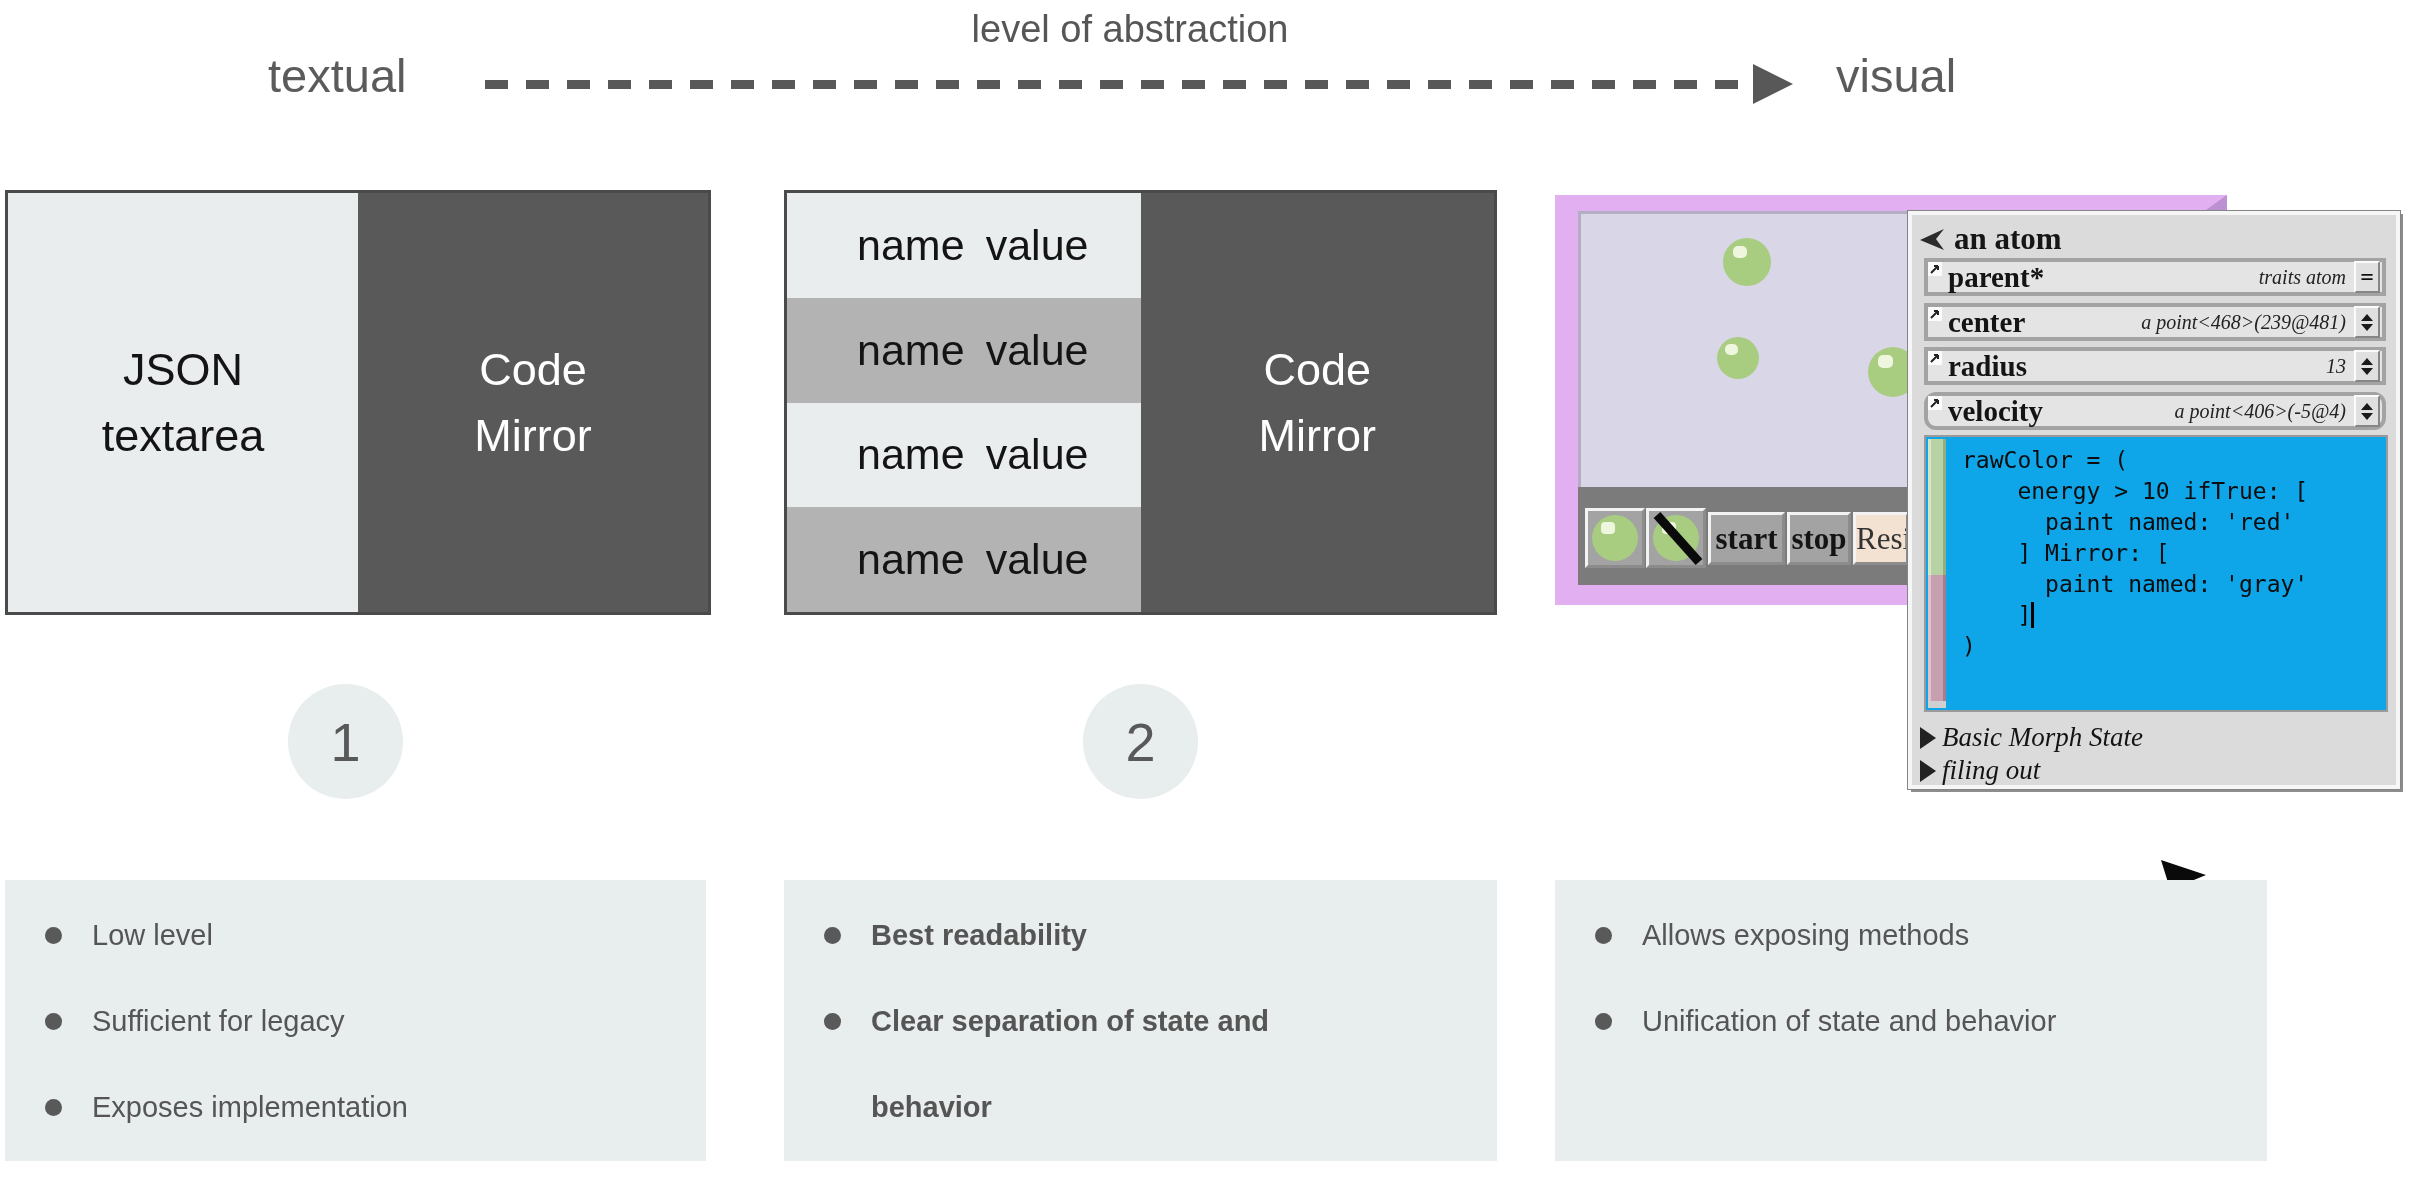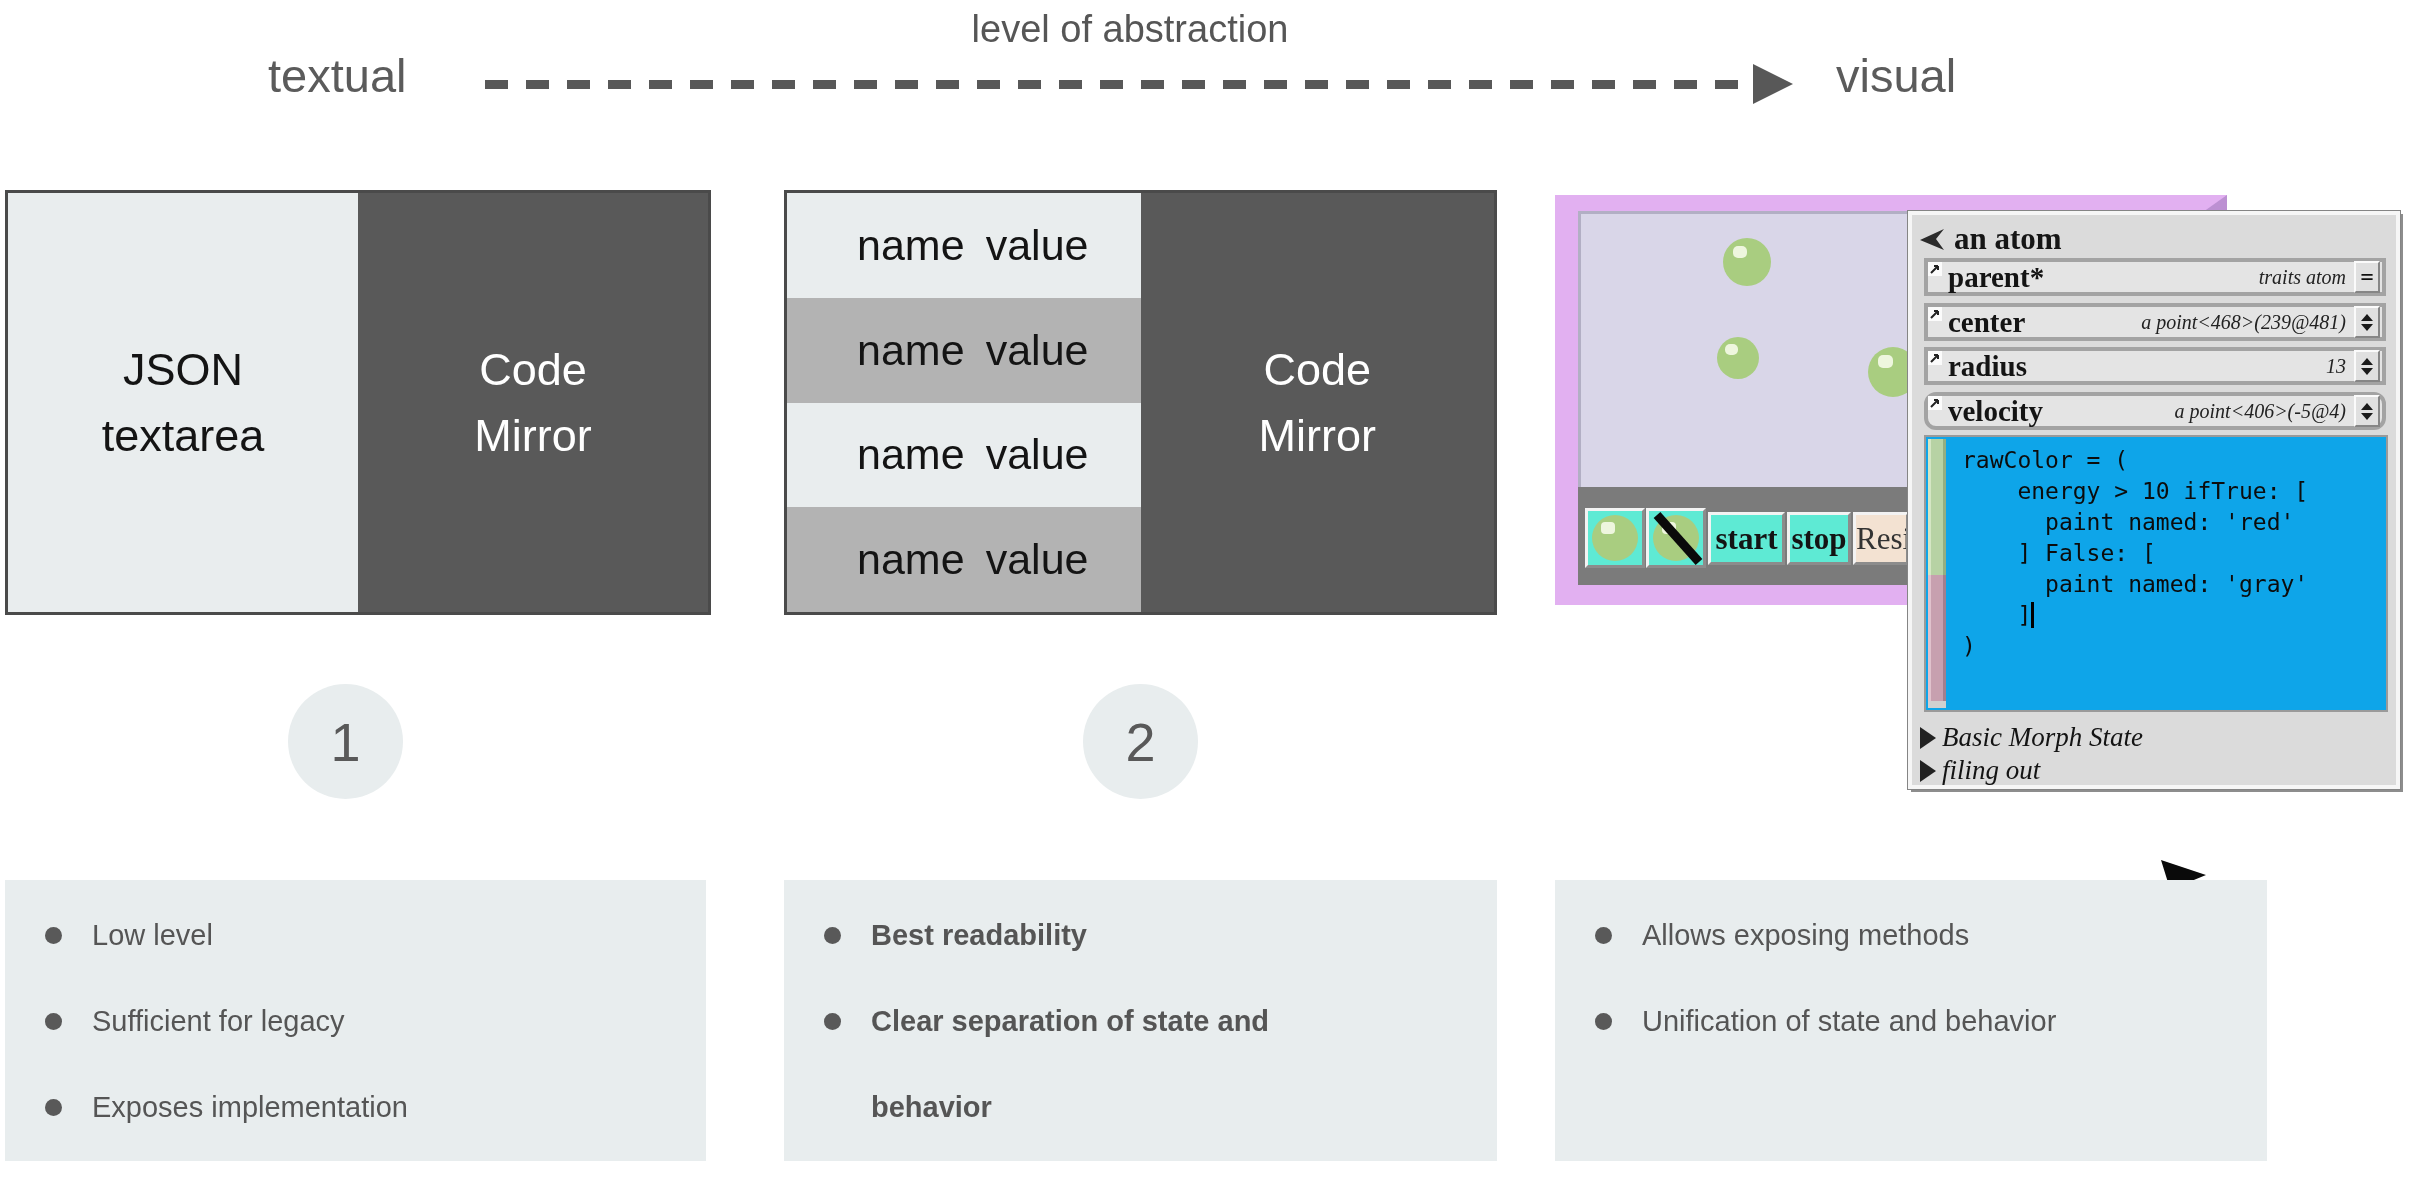--- a/index.html
+++ b/index.html
@@ -41,21 +41,21 @@
         border-bottom:17px solid #bc90d2;border-left:24px solid transparent;}
   .canvas{position:absolute;left:23px;top:16px;width:626px;height:276px;background:#d9d6e8;
           border-top:3px solid #b2afc4;border-left:3px solid #b2afc4;box-sizing:border-box;}
   .ball{position:absolute;border-radius:50%;background:#a9cd80;}
   .ball::after{content:"";position:absolute;left:20%;top:16%;width:30%;height:26%;
                background:#eef6de;border-radius:5px;}
   .ball-a{left:168px;top:43px;width:48px;height:48px;}
   .ball-b{left:162px;top:142px;width:42px;height:42px;}
   .ball-c{left:313px;top:152px;width:50px;height:50px;}
   .toolbar{position:absolute;left:23px;top:292px;width:626px;height:98px;background:#7b7b7b;}
-  .tbtn{position:absolute;box-sizing:border-box;background:#5eead4;
+  .tbtn{position:absolute;box-sizing:border-box;background:#a3a3a3;
         border-top:3px solid #f3f3f3;border-left:3px solid #f3f3f3;
         border-bottom:3px solid #8c8c8c;border-right:3px solid #8c8c8c;
         display:flex;align-items:center;justify-content:center;
         font-family:"Liberation Serif",serif;font-weight:bold;font-size:31px;color:#141414;}
   .tbtn-ball1{left:7px;top:21px;width:60px;height:60px;}
   .tbtn-ball2{left:68px;top:21px;width:60px;height:60px;}
   .btn-ball{position:relative;width:46px;height:46px;border-radius:50%;background:#a9cd80;}
   .btn-ball::after{content:"";position:absolute;left:9px;top:7px;width:14px;height:12px;
                    background:#eef6de;border-radius:4px;}
   .slash-svg{position:absolute;left:0;top:0;}
@@ -258,21 +258,21 @@
 
       <div class="code-panel">
         <div class="scrollbar">
           <div class="scroll-green"></div>
           <div class="scroll-pink"></div>
         </div>
         <div class="code-text">
           <div class="code-line">rawColor = (</div>
           <div class="code-line">    energy &gt; 10 ifTrue: [</div>
           <div class="code-line">      paint named: 'red'</div>
-          <div class="code-line">    ] False: [</div>
+          <div class="code-line">    ] Mirror: [</div>
           <div class="code-line">      paint named: 'gray'</div>
           <div class="code-line"><span>    ]</span><span class="text-cursor"></span></div>
           <div class="code-line">)</div>
         </div>
         <svg class="mouse-cursor" width="56" height="56" viewBox="0 0 56 56">
           <path d="M5,3 L19,48 L26,32 L42,48 L49,40 L33,25 L50,18 Z" fill="#0a0a0a"></path>
         </svg>
       </div>
 
       <div class="expander" style="top:507px;">

